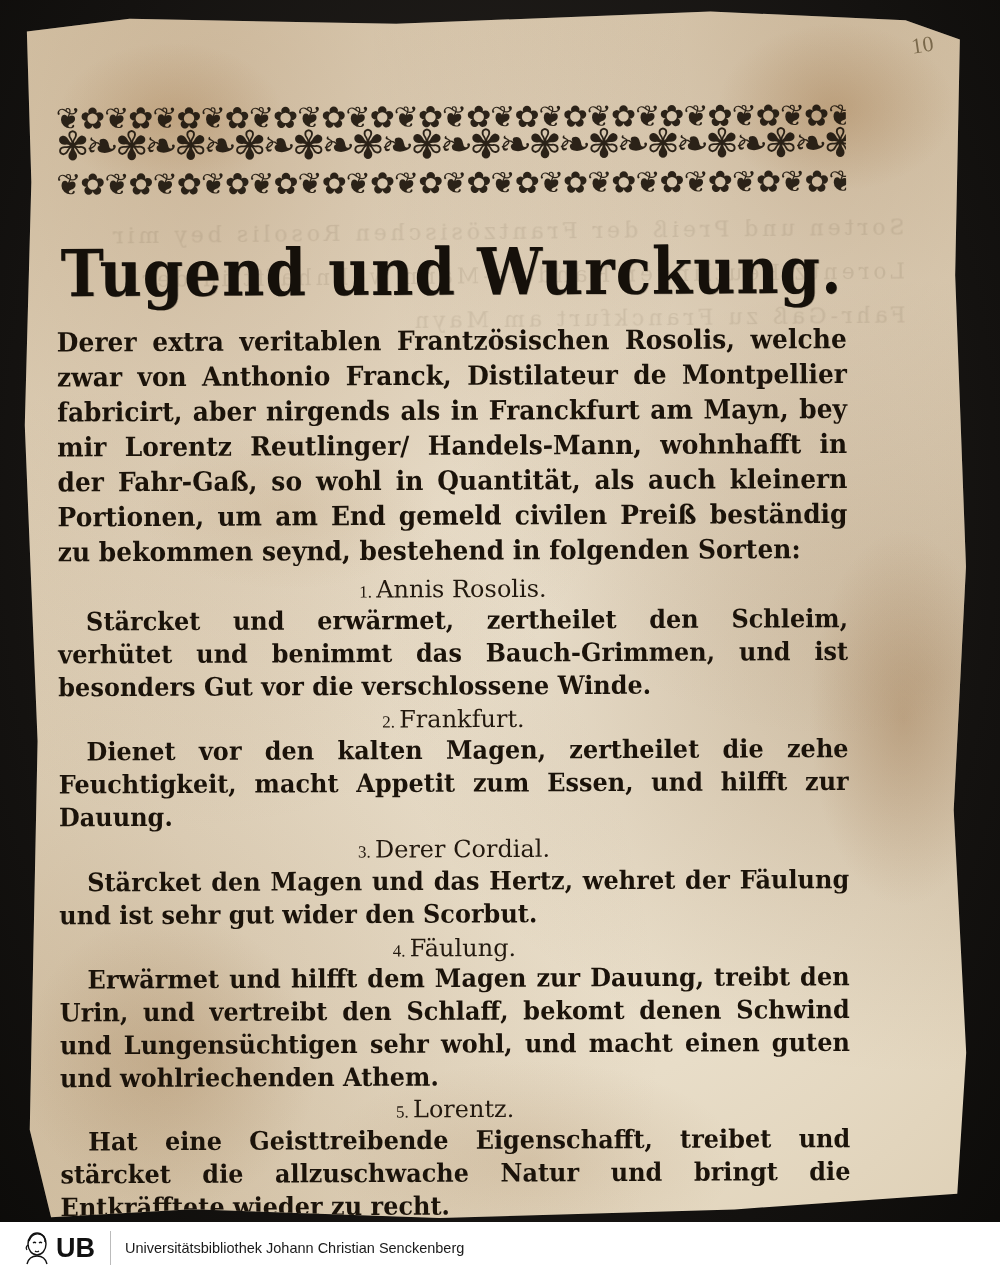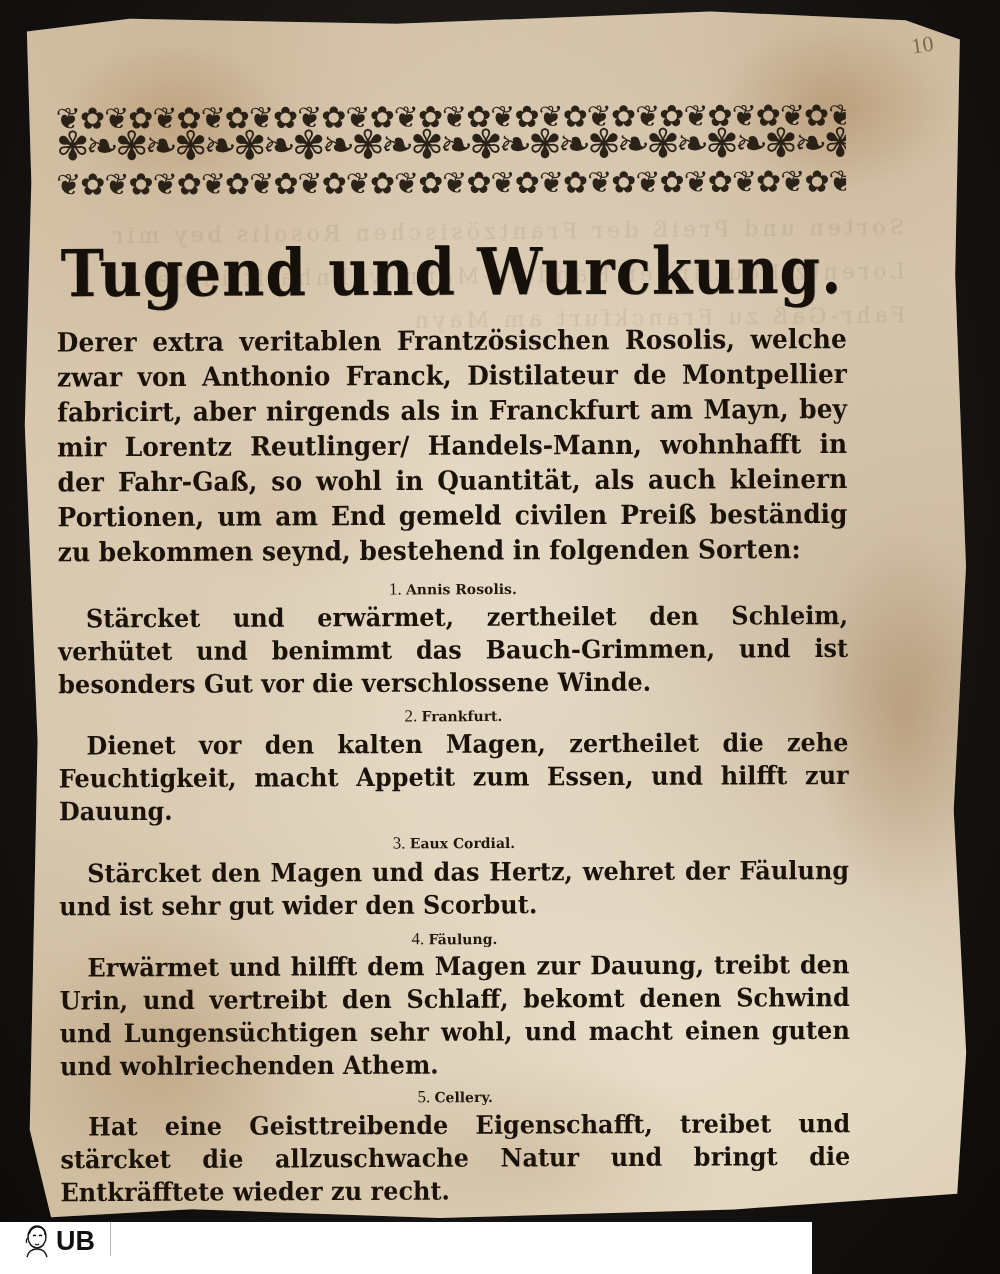--- a/index.html
+++ b/index.html
@@ -155,44 +155,44 @@
     text-align: center;
     font-family: "Liberation Serif", serif;
     font-size: 17px;
     line-height: 24px;
     margin: 8px 0 2px 0;
     color: #22180e;
   }
   .entry-head .num { font-size: 17px; }
   .entry-head .frak {
     font-family: "DejaVu Serif", serif;
-    font-weight: bold;
-    font-size: 14px;
+    font-weight: normal;
+    font-size: 24px;
   }
   .entry-body {
     font-family: "DejaVu Serif", serif;
     font-weight: bold;
     font-size: 24px;
     line-height: 31px;
     text-align: justify;
     color: #1b130a;
     text-indent: 28px;
     transform: scaleY(1.06);
   }
 
   
   .footer {
     position: absolute;
     left: 0;
     bottom: 0;
-    width: 812px;
+    width: 1000px;
     height: 52px;
     background: #ffffff;
     display: flex;
-    align-items: flex-start;
+    align-items: center;
     padding-left: 22px;
     box-sizing: border-box;
   }
   .ub-logo {
     width: 78px;
     height: 38px;
     display: flex;
     align-items: center;
     gap: 4px;
   }
@@ -263,37 +263,37 @@
         <div class="entry-head">
           <span class="num">2.</span>
           <span class="frak">Frankfurt.</span>
         </div>
         <div class="entry-body">Dienet vor den kalten Magen, zertheilet die zehe Feuchtigkeit, macht Appetit zum Essen, und hilfft zur Dauung.</div>
       </div>
 
       <div class="entry">
         <div class="entry-head">
           <span class="num">3.</span>
-          <span class="frak">Eaux Cordial.</span>
+          <span class="frak">Derer Cordial.</span>
         </div>
         <div class="entry-body">Stärcket den Magen und das Hertz, wehret der Fäulung und ist sehr gut wider den Scorbut.</div>
       </div>
 
       <div class="entry">
         <div class="entry-head">
           <span class="num">4.</span>
           <span class="frak">Fäulung.</span>
         </div>
         <div class="entry-body">Erwärmet und hilfft dem Magen zur Dauung, treibt den Urin, und vertreibt den Schlaff, bekomt denen Schwind und Lungensüchtigen sehr wohl, und macht einen guten und wohlriechenden Athem.</div>
       </div>
 
       <div class="entry">
         <div class="entry-head">
           <span class="num">5.</span>
-          <span class="frak">Cellery.</span>
+          <span class="frak">Lorentz.</span>
         </div>
         <div class="entry-body">Hat eine Geisttreibende Eigenschafft, treibet und stärcket die allzuschwache Natur und bringt die Entkräfftete wieder zu recht.</div>
       </div>
 
       <div class="entry">
         <div class="entry-head">
           <span class="num">6.</span>
           <span class="frak">Eaux de la Femme.</span>
         </div>
         <div class="entry-body">Hält den Leib in einer ordentlichen Oeffnung, führet die allzu viele Feuchtigkeiten aus, und ist besonders auf den Caffée genossen sehr dienlich.</div>
@@ -312,15 +312,16 @@
           <path d="M11 12 q1.5 -1.5 3 0" fill="none" stroke="#111" stroke-width="1.2"></path>
           <path d="M17 12 q1.5 -1.5 3 0" fill="none" stroke="#111" stroke-width="1.2"></path>
           <path d="M13 20 q2 1.5 4 0" fill="none" stroke="#111" stroke-width="1.2"></path>
           <path d="M5 33 q2 -8 10 -8 q8 0 10 8" fill="none" stroke="#111" stroke-width="1.4"></path>
         </svg>
       </span>
       <span class="ub-text">UB</span>
     </div>
     <div class="ub-divider"></div>
     <div class="ub-lines">
+      <div>Universitätsbibliothek Johann Christian Senckenberg</div>
     </div>
   </div>
 </div>
 
 </body></html>

